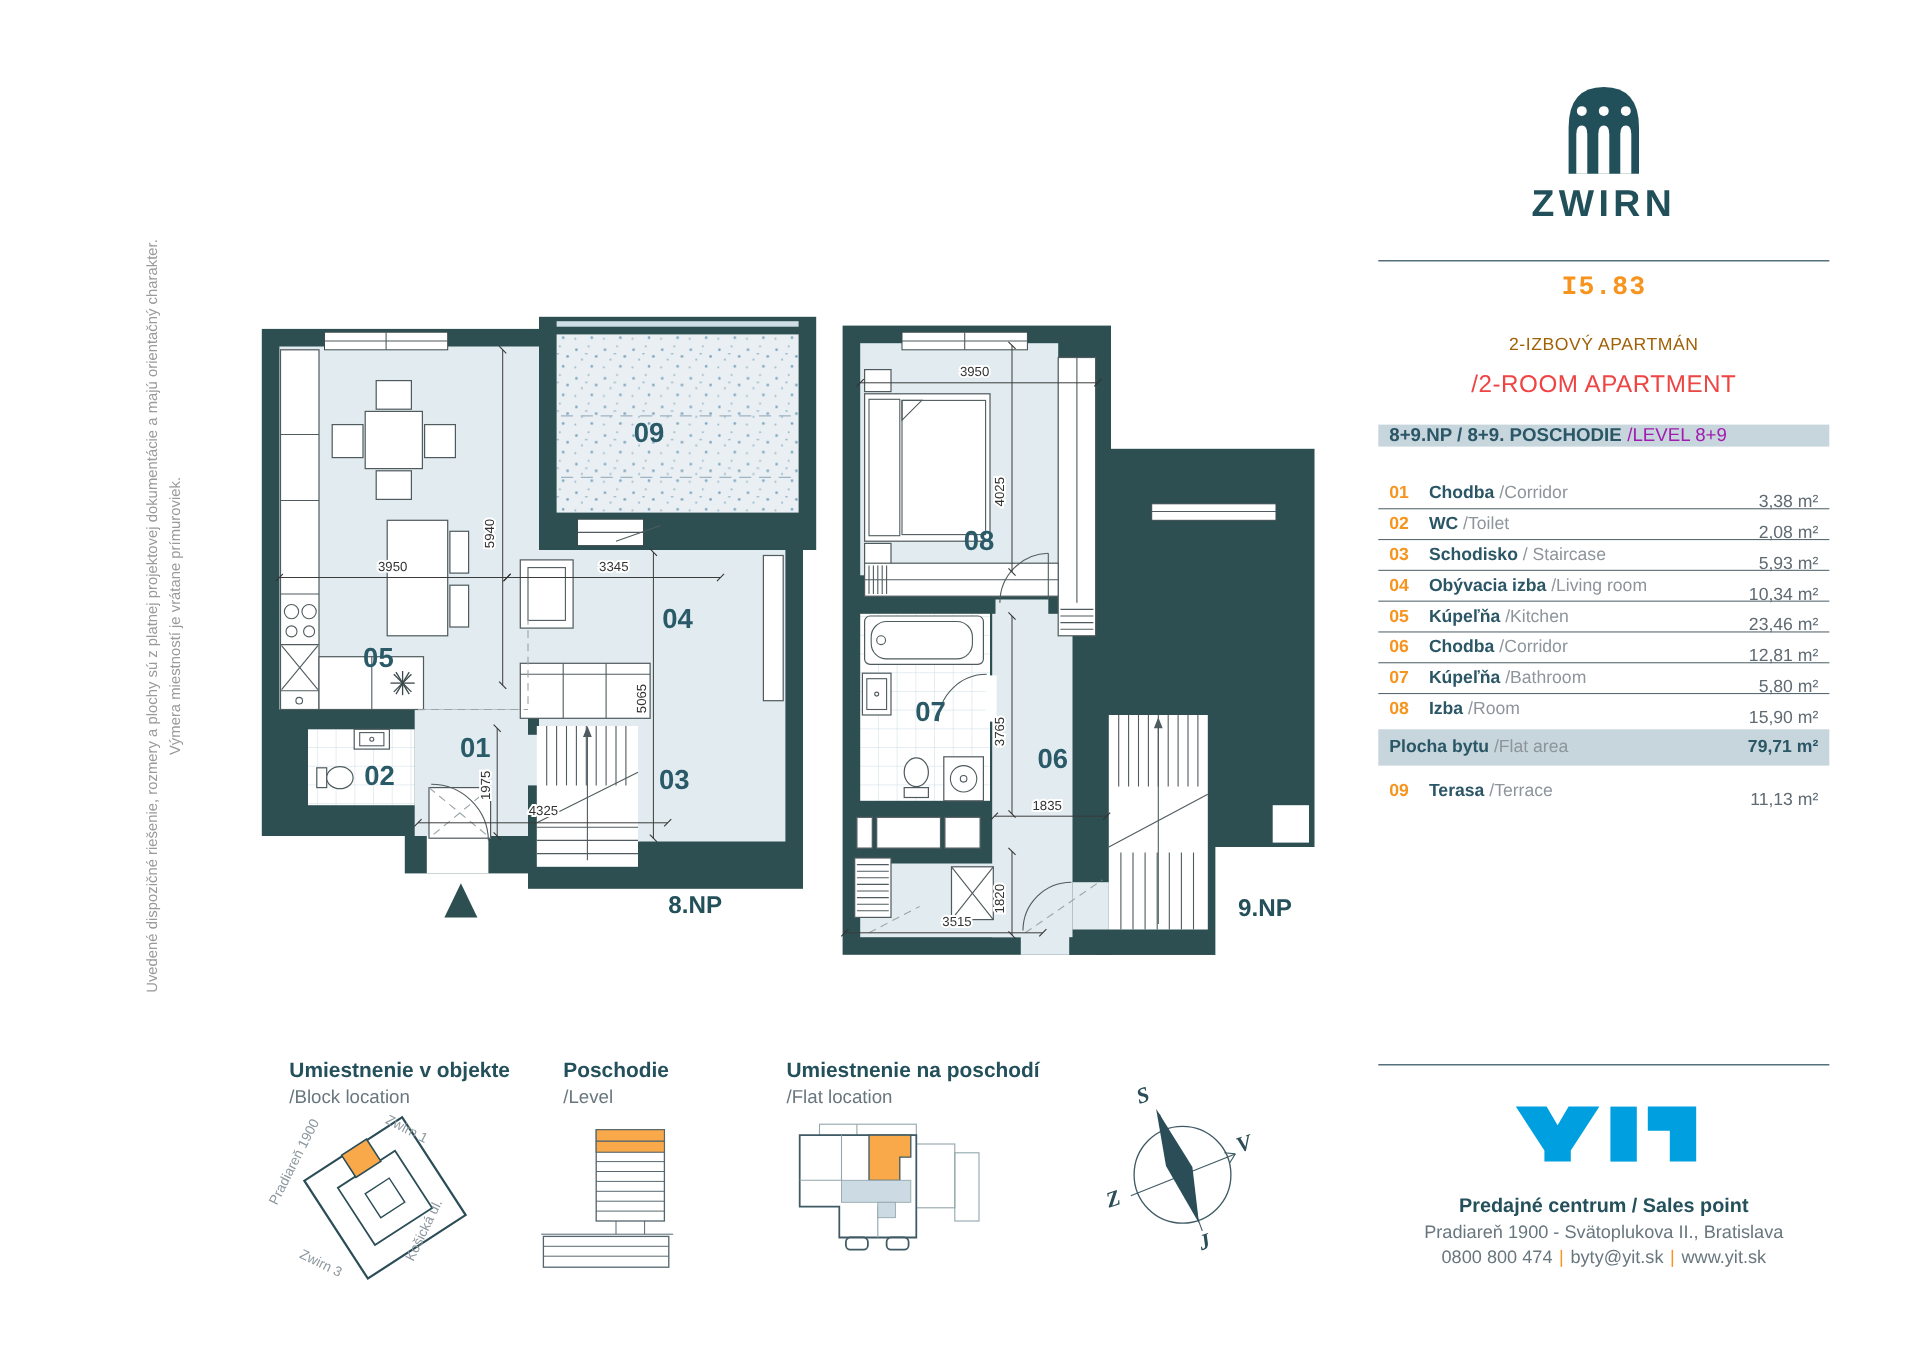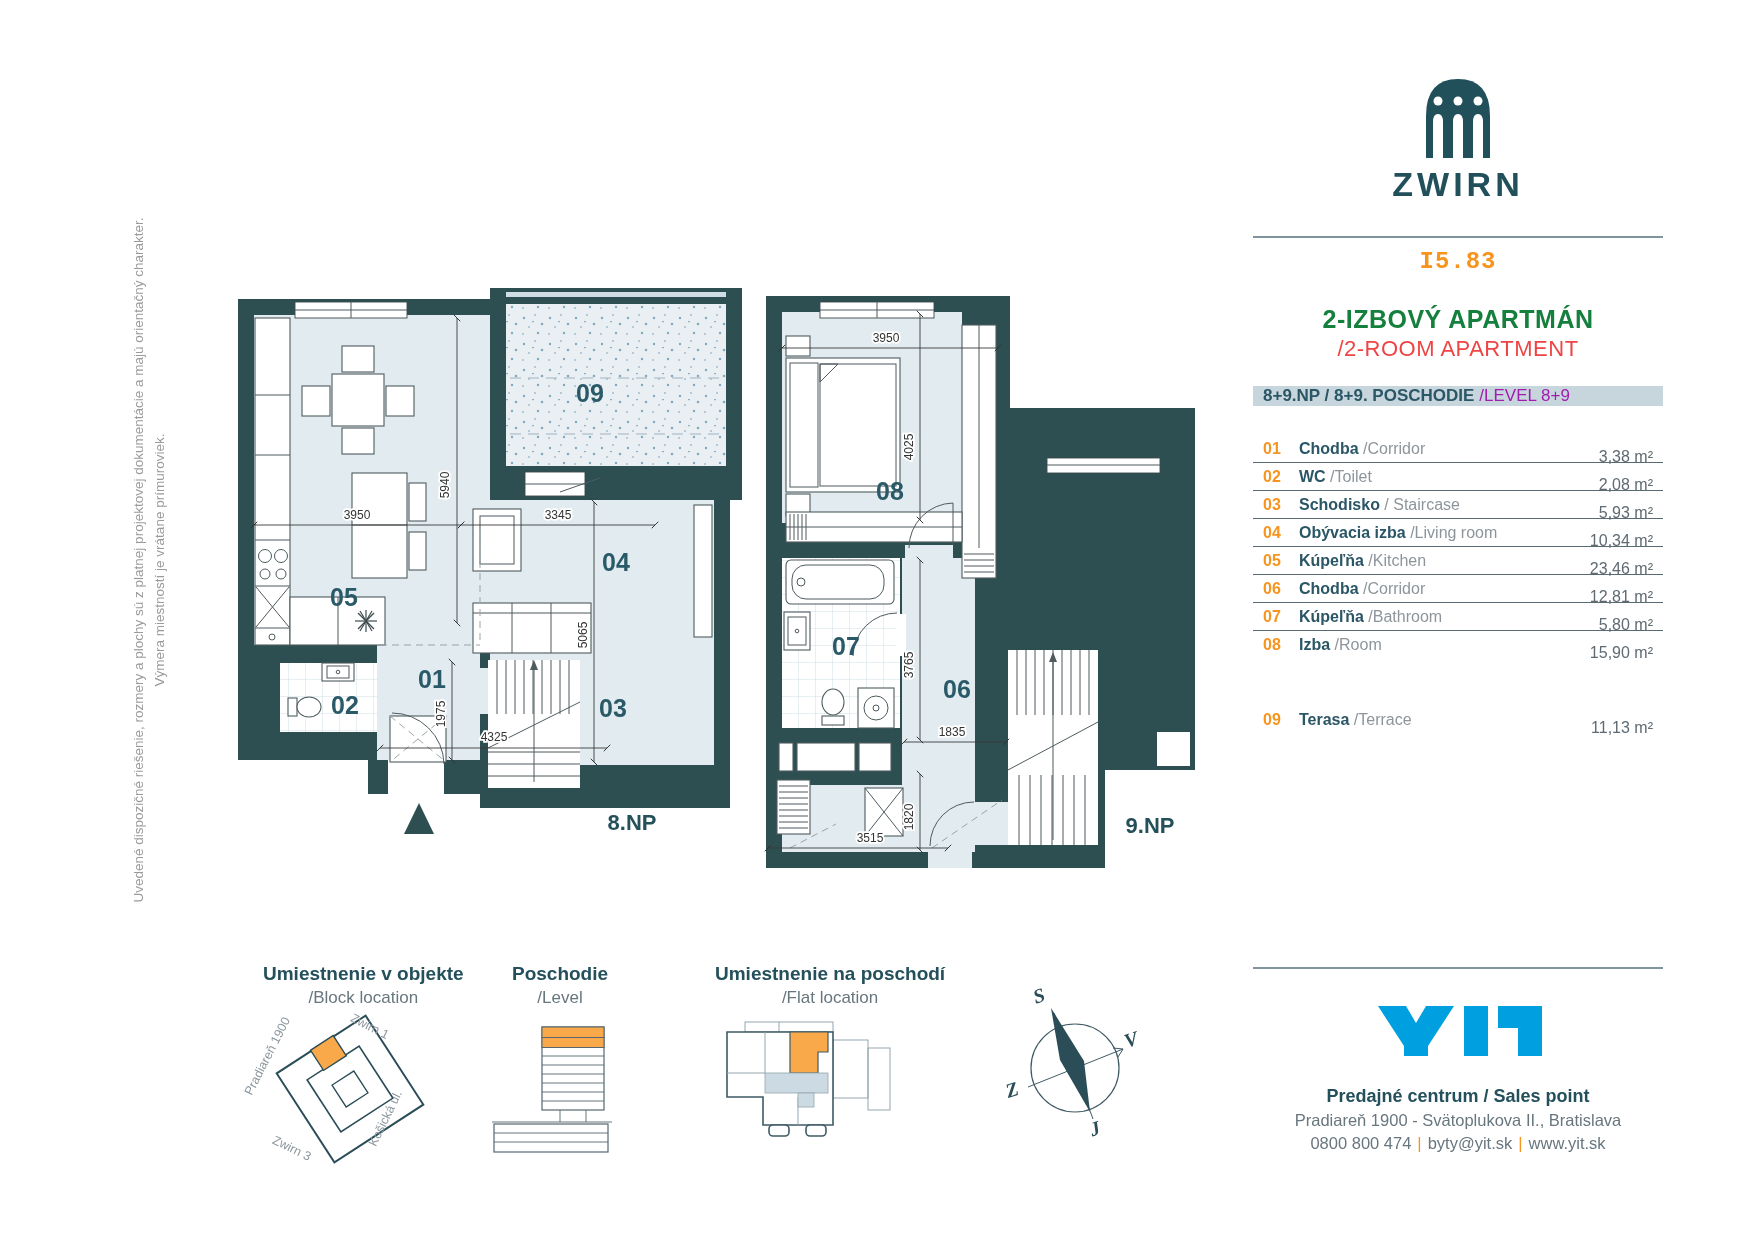--- a/index.html
+++ b/index.html
@@ -27,21 +27,21 @@
   .mainln { stroke:#3f5a64; stroke-width:1.6; fill:#ffffff; }
   .grid   { stroke:#c4d7e1; stroke-width:0.8; }
 
   
   .abs { position:absolute; }
   .vtext { position:absolute; left:-196px; top:540px; width:690px; height:40px;
            transform:rotate(-90deg); text-align:center; font-size:13.5px; line-height:1.55;
            color:#9a9a9a; }
   .panel-center { left:1253px; width:410px; text-align:center; }
   .unit-id   { top:248px; font-size:24px; font-weight:bold; color:#f7941e; letter-spacing:1px;font-family:Liberation Mono, monospace; }
-  .type-sk   { top:305px; font-size:25px; font-weight:bold; color:#15803d; letter-spacing:0.5px; }
+  .type-sk   { top:305px; font-size:16px; font-weight:normal; color:#a16207; letter-spacing:0.5px; }
   .type-en   { top:336px; font-size:22px; color:#ef4444; letter-spacing:0.5px; }
   .hdrbar { left:1253px; top:386px; width:400px; height:20px; background:#c7d5dd;
             padding-left:10px; display:flex; align-items:center; font-size:17px; }
   .hdrbar .b { font-weight:bold; color:#2a5666; }
   .hdrbar .l { color:#a21caf; margin-left:5px; }
   .rows { left:1253px; top:435px; width:410px; }
   .lrow { display:flex; align-items:center; height:27px; font-size:16px; padding:0 10px; }
   .lrow.sep { border-bottom:1px solid #5a6a72; }
   .lrow .num { width:36px; color:#f7941e; font-weight:bold; }
   .lrow .nm  { flex:1; }
@@ -50,21 +50,21 @@
   .area { color:#5f6a72;margin-top:16px; }
   .sumbar { left:1253px; top:663px; width:390px; height:33px; background:#c7d5dd;
             display:flex; align-items:center; padding:0 10px; font-size:16px; }
   .sumbar .right { margin-left:auto; font-weight:bold; color:#2a5666; }
   .trow { top:706px; }
   .foot1 { top:1086px; font-size:18px; font-weight:bold; color:#24505c; }
   .foot2 { top:1111px; font-size:16.5px; color:#68767e; }
   .foot3 { top:1134px; font-size:16.5px; color:#68767e; }
   .osep { color:#f7941e; padding:0 6px; }
   .sec-t { font-size:19px; font-weight:bold; color:#24505c; }
-  .sec-s { font-size:17px; color:#68767e; margin-top:3px;text-align:center; }
+  .sec-s { font-size:17px; color:#68767e; margin-top:3px; }
 </style>
 </head>
 <body>
 
 <div class="page">
 
 <svg class="art" width="1753" height="1240" viewBox="0 0 1753 1240">
   <defs>
     <marker id="tk" viewBox="0 0 10 10" refX="5" refY="5" markerWidth="9" markerHeight="9" orient="auto-start-reverse">
       <path d="M1,9 L9,1" stroke="#333" stroke-width="1.2" fill="none"></path>
@@ -513,20 +513,25 @@
     <span class="nm"><span class="sk">Kúpeľňa</span> <span class="en">/Bathroom</span></span>
     <span class="area">5,80 m²</span>
   </div>
   <div class="lrow">
     <span class="num">08</span>
     <span class="nm"><span class="sk">Izba</span> <span class="en">/Room</span></span>
     <span class="area">15,90 m²</span>
   </div>
 </div>
 
+<div class="abs sumbar">
+  <span class="sk">Plocha bytu</span>&nbsp;
+  <span class="en">/Flat area</span>
+  <span class="right">79,71 m²</span>
+</div>
 
 <div class="abs rows trow">
   <div class="lrow">
     <span class="num">09</span>
     <span class="nm"><span class="sk">Terasa</span> <span class="en">/Terrace</span></span>
     <span class="area">11,13 m²</span>
   </div>
 </div>
 
 <div class="abs" style="left:263px; top:963px;">

